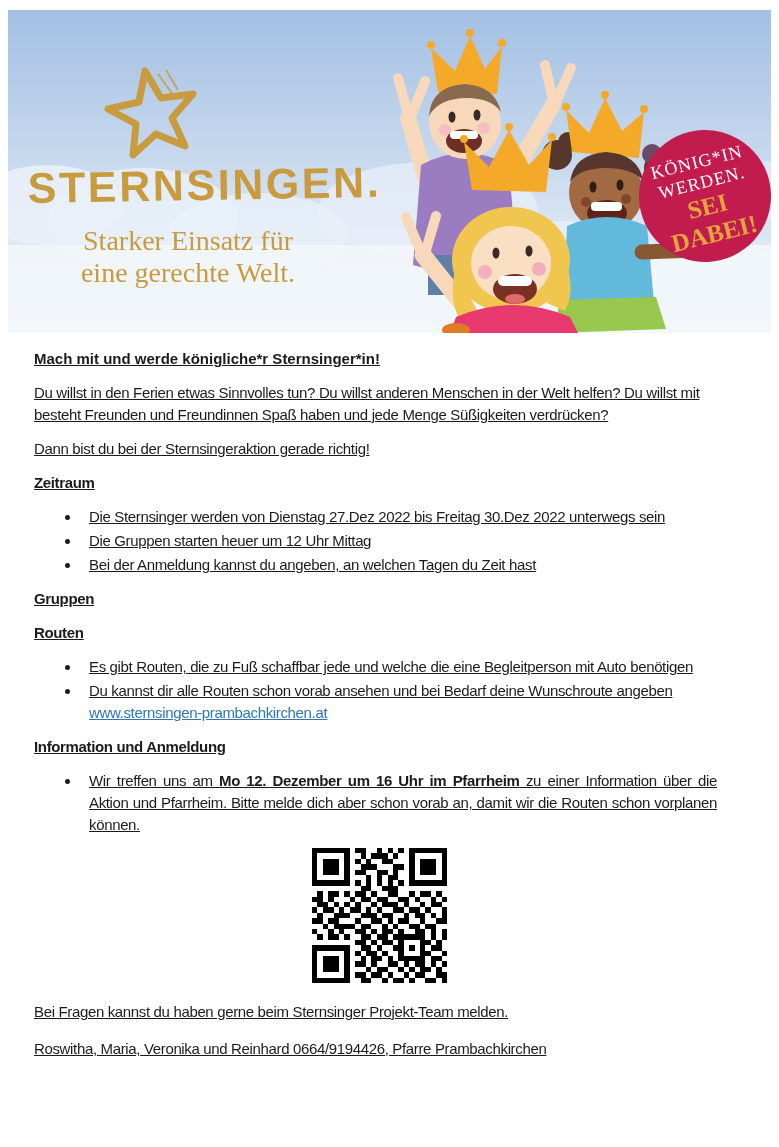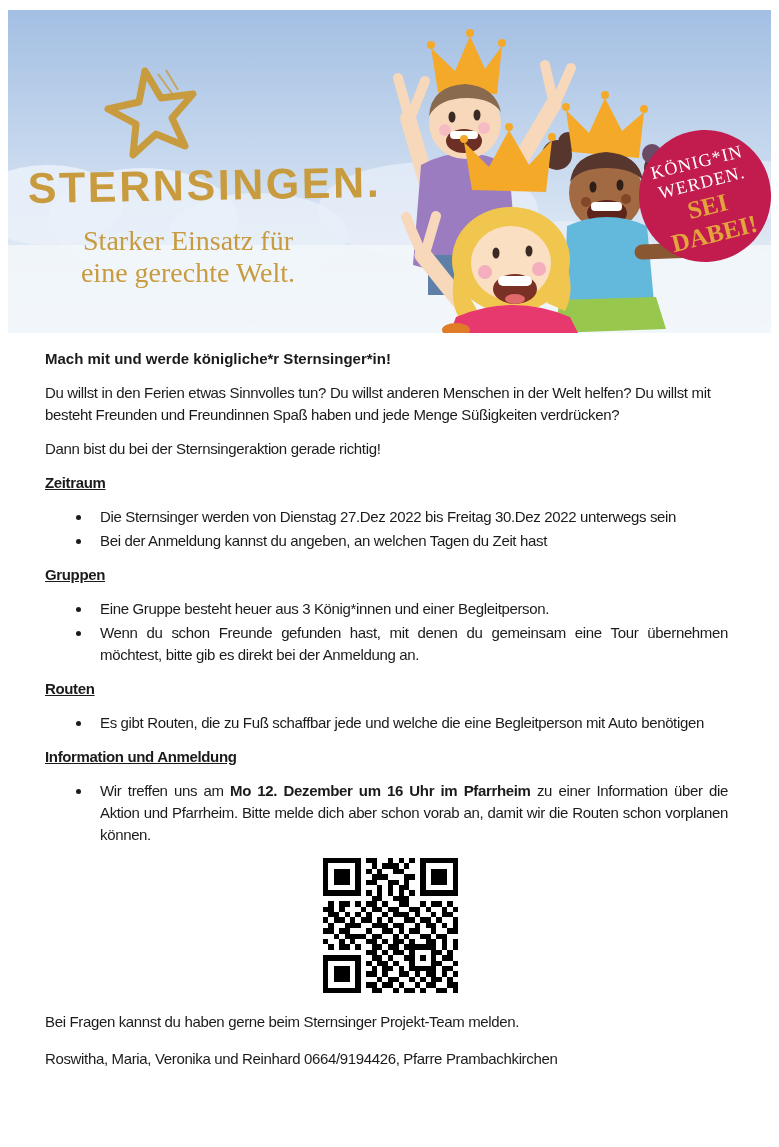--- a/index.html
+++ b/index.html
@@ -1,20 +1,20 @@
 <!DOCTYPE html>
 <html lang="de"><head>
 <meta charset="utf-8">
 <style>
   html,body{margin:0;padding:0;background:#ffffff;}
   .page{position:relative;width:779px;height:1147px;background:#ffffff;overflow:hidden;
         font-family:"Liberation Sans",sans-serif;color:#1b1b1b;}
   .header{position:absolute;left:8px;top:10px;width:666px;height:323px;}
-  .content{position:absolute;left:45px;top:341px;width:690px;font-size:15px;
-           line-height:22px;letter-spacing:-0.35px;}
+  .content{position:absolute;left:34px;top:341px;width:690px;font-size:15px;
+           line-height:22px;letter-spacing:-0.35px;text-decoration:underline;}
   .headline{font-weight:bold;letter-spacing:0;margin:7px 0 12px 0;}
   p.body{margin:0 0 12px 0;}
   .sec-title{font-weight:bold;text-decoration:underline;margin:12px 0 12px 0;}
   ul.blist{margin:0 0 12px 0;padding:0;list-style:none;}
   ul.blist li{position:relative;padding-left:55px;margin:0 7px 2px 0;}
   ul.blist li::before{content:"";position:absolute;left:31px;top:9px;width:5px;height:5px;
            border-radius:50%;background:#1b1b1b;}
   li.just{text-align:justify;}
   a.weblink{color:#2E75B6;text-decoration:underline;cursor:pointer;}
   .qr-wrap{width:135px;height:135px;margin:8px auto 0 auto;}
@@ -177,32 +177,33 @@
 
     <p class="headline">Mach mit und werde königliche*r Sternsinger*in!</p>
 
     <p class="body">Du willst in den Ferien etwas Sinnvolles tun? Du willst anderen Menschen in der Welt helfen? Du willst mit besteht Freunden und Freundinnen Spaß haben und jede Menge Süßigkeiten verdrücken?</p>
 
     <p class="body">Dann bist du bei der Sternsingeraktion gerade richtig!</p>
 
     <p class="sec-title">Zeitraum</p>
     <ul class="blist">
       <li>Die Sternsinger werden von Dienstag 27.Dez 2022 bis Freitag 30.Dez 2022 unterwegs sein</li>
+      <li>Die Gruppen starten heuer um 12 Uhr Mittag</li>
       <li>Bei der Anmeldung kannst du angeben, an welchen Tagen du Zeit hast</li>
     </ul>
 
     <p class="sec-title">Gruppen</p>
-    <ul class="blist">
-      <li>Eine Gruppe besteht heuer aus 3 König*innen und einer Begleitperson.</li>
-      <li class="just">Wenn du schon Freunde gefunden hast, mit denen du gemeinsam eine Tour übernehmen möchtest, bitte gib es direkt bei der Anmeldung an.</li>
-    </ul>
 
     <p class="sec-title">Routen</p>
     <ul class="blist">
       <li>Es gibt Routen, die zu Fuß schaffbar jede und welche die eine Begleitperson mit Auto benötigen</li>
+      <li>
+        <span>Du kannst dir alle Routen schon vorab ansehen und bei Bedarf deine Wunschroute angeben</span><br>
+        <a class="weblink" href="#">www.sternsingen-prambachkirchen.at</a>
+      </li>
     </ul>
 
     <p class="sec-title">Information und Anmeldung</p>
     <ul class="blist">
       <li class="just">
         <span>Wir treffen uns am </span><b>Mo 12. Dezember um 16 Uhr im Pfarrheim</b><span> zu einer Information über die Aktion und Pfarrheim. Bitte melde dich aber schon vorab an, damit wir die Routen schon vorplanen können.</span>
       </li>
     </ul>
 
     <div class="qr-wrap">

